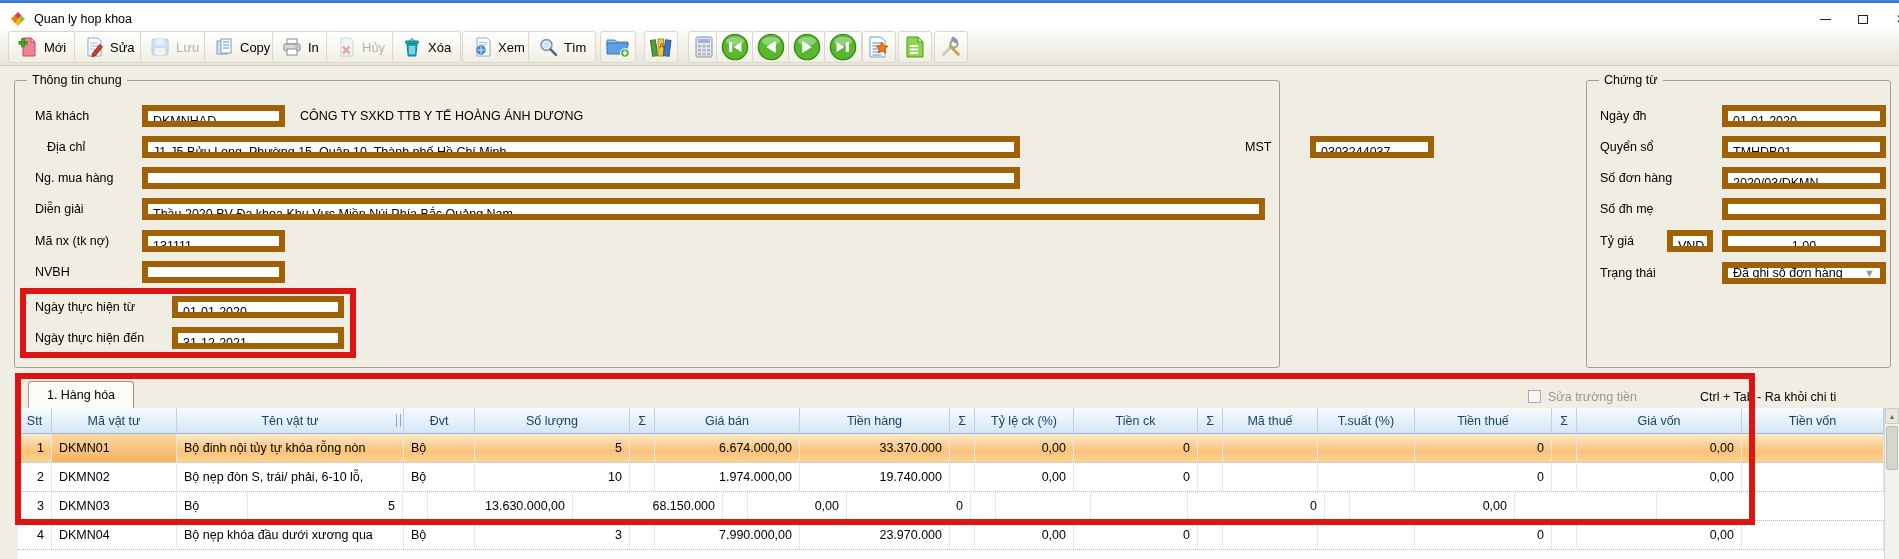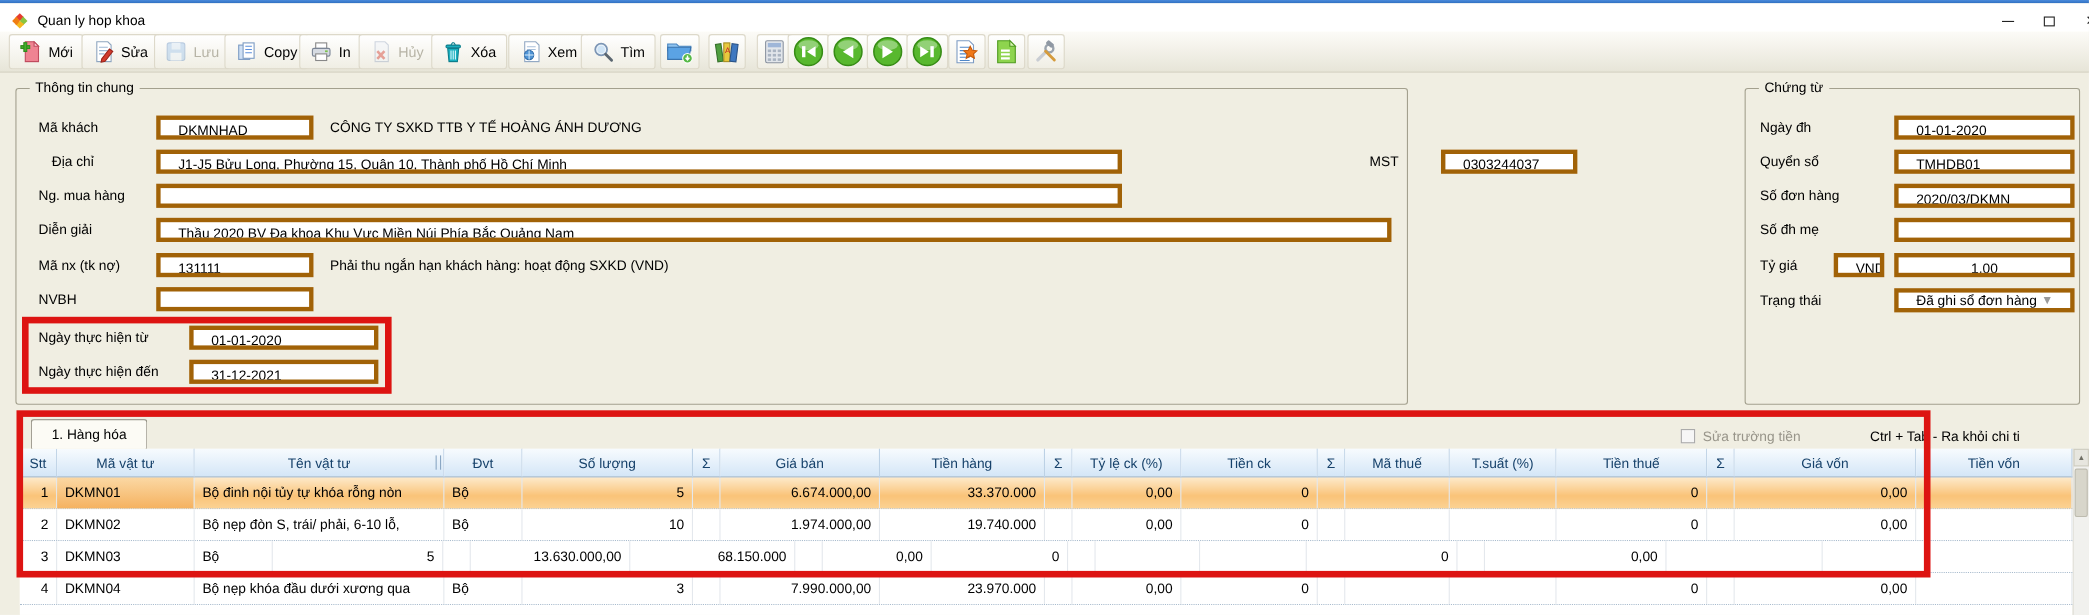--- a/index.html
+++ b/index.html
@@ -16,22 +16,22 @@
   .glyph-close{font-size:12px;color:#222}
   .toolbar{position:absolute;left:0;top:29px;width:100%;height:37px;
     background:linear-gradient(#fcfbf7,#e7e5d8);border-bottom:1px solid #d2cfbf}
   .tbtn{position:absolute;top:2px;height:32px;display:flex;align-items:center;gap:6px;padding:0 9px;
     border-radius:3px;border:1px solid #ddd9ca;background:linear-gradient(#ffffff,#f0eee4);font-size:13px}
   .tbtn.icononly{padding:0 4px}
   .tbtn.disabled{color:#b7b4a6}
   .tbtn.disabled svg{opacity:.45}
   .tbtn svg{display:block}
   .flabel,.ftext{position:absolute;height:23px;line-height:23px;font-size:12.5px;white-space:nowrap}
-  .field{position:absolute;height:22px;line-height:20px;background:#fff;border:4px solid #a16207;
-    font-size:12.5px;padding:0 16px;white-space:nowrap;overflow:hidden}
+  .field{position:absolute;height:22px;line-height:20px;background:#fff;border:6px solid #a16207;
+    font-size:12.5px;padding:0 5px;white-space:nowrap;overflow:hidden}
   .field.num{text-align:center}
   .field.center{text-align:center}
   .dropdown{display:flex;justify-content:space-between;align-items:center}
   .dd-arrow{color:#9a9a9a;font-size:11px;padding-left:4px}
   .group{position:absolute;border:1px solid #a3a08e;border-radius:3px}
   .legend{position:absolute;top:-9px;left:12px;background:#f0eee2;padding:0 5px;font-size:12.5px;height:16px;line-height:16px}
   .ann{position:absolute;border:6px solid #dd1412;z-index:60;pointer-events:none}
   .tab{position:absolute;left:28px;top:381px;width:106px;height:27px;background:#fcfbf5;
     border:1px solid #99968a;border-bottom:none;border-radius:3px 3px 0 0;
     display:flex;align-items:center;justify-content:center;font-size:12.5px;z-index:5}
@@ -302,21 +302,20 @@
   <div class="field" style="left:1310px;top:136px;width:124px">0303244037</div>
 
   <div class="flabel" style="left:35px;top:167px">Ng. mua hàng</div>
   <div class="field" style="left:142px;top:167px;width:878px"></div>
 
   <div class="flabel" style="left:35px;top:198px">Diễn giải</div>
   <div class="field" style="left:142px;top:198px;width:1123px">Thầu 2020 BV Đa khoa Khu Vực Miền Núi Phía Bắc Quảng Nam</div>
 
   <div class="flabel" style="left:35px;top:230px">Mã nx (tk nợ)</div>
   <div class="field" style="left:142px;top:230px;width:143px">131111</div>
-  <div class="ftext" style="left:300px;top:230px">Phải thu ngắn hạn khách hàng: hoạt động SXKD (VND)</div>
 
   <div class="flabel" style="left:35px;top:261px">NVBH</div>
   <div class="field" style="left:142px;top:261px;width:143px"></div>
 
   <div class="flabel" style="left:35px;top:296px">Ngày thực hiện từ</div>
   <div class="field" style="left:172px;top:296px;width:172px">01-01-2020</div>
 
   <div class="flabel" style="left:35px;top:327px">Ngày thực hiện đến</div>
   <div class="field" style="left:172px;top:327px;width:172px">31-12-2021</div>
 

